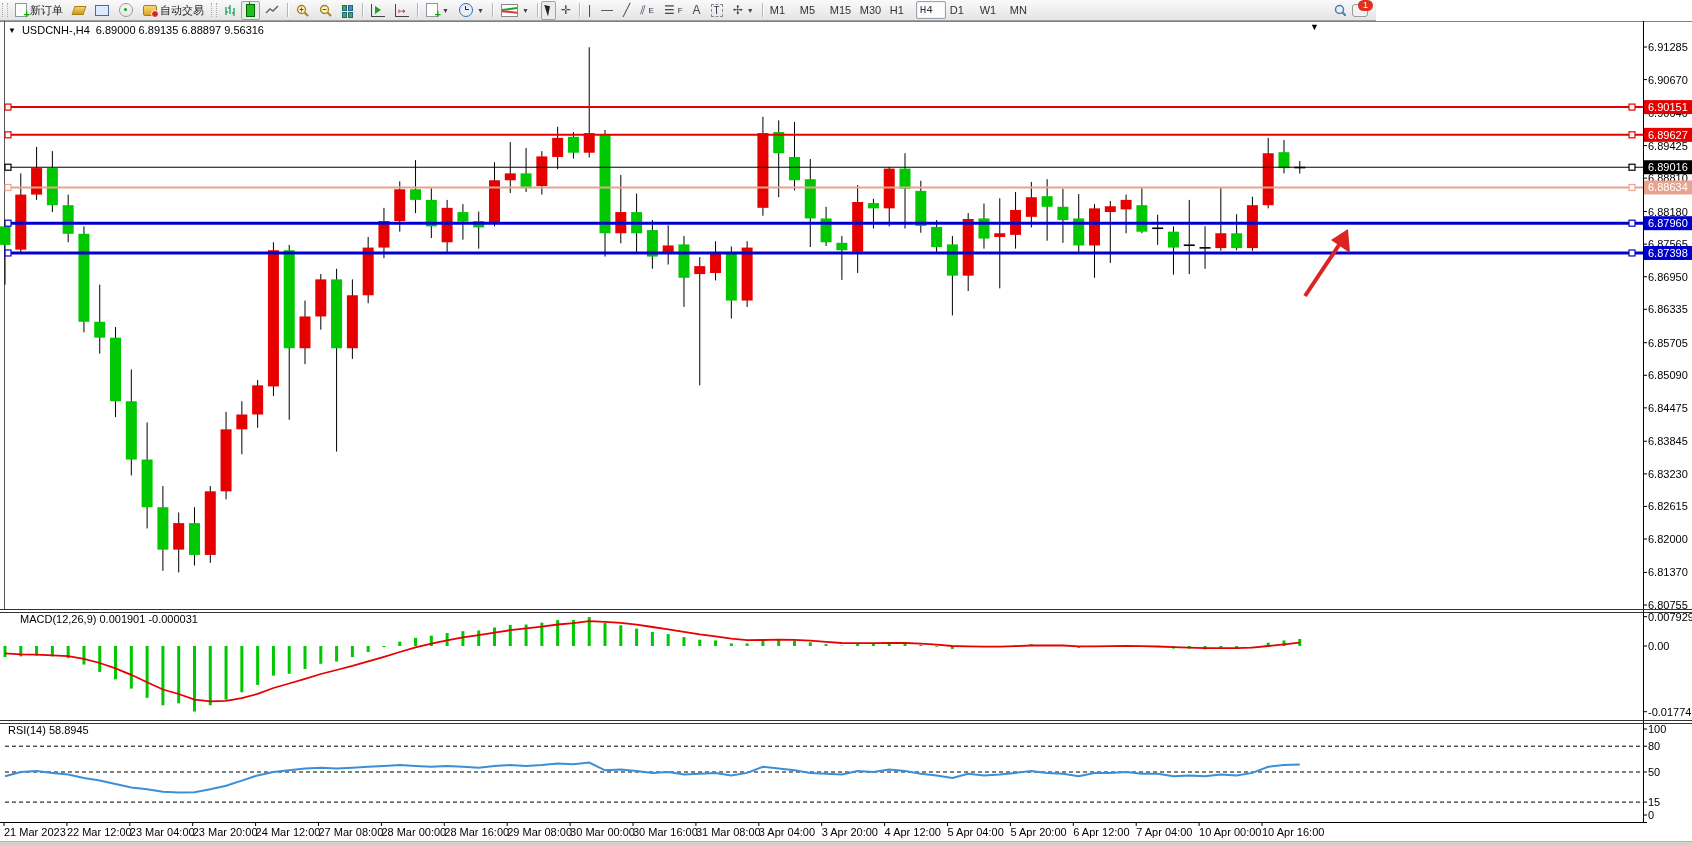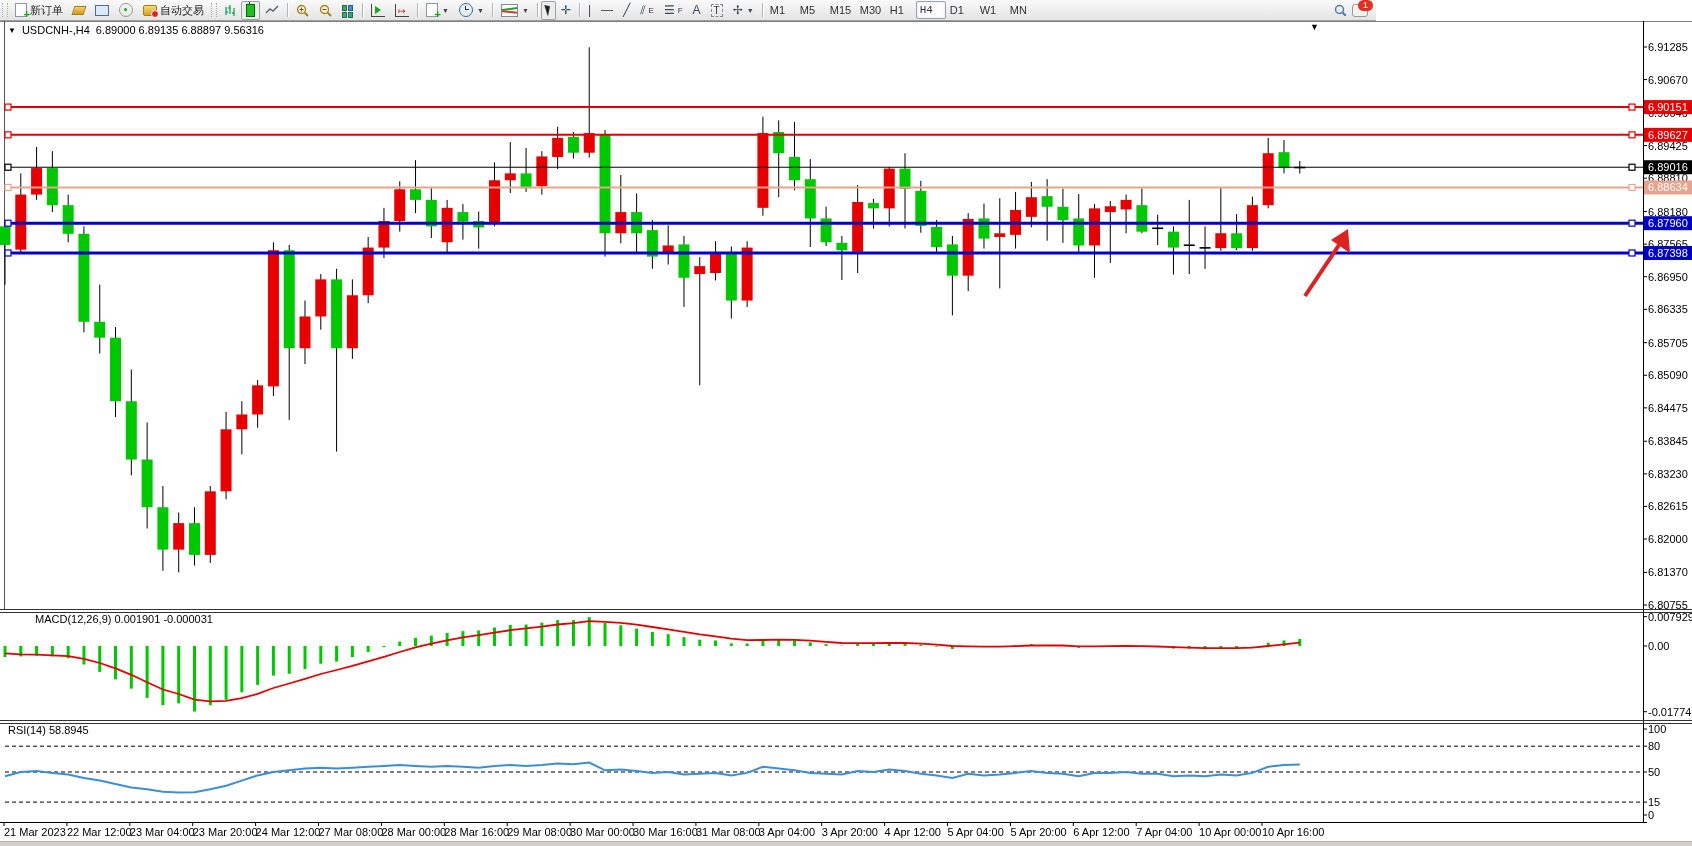--- a/index.html
+++ b/index.html
@@ -51,21 +51,21 @@
   .ic-search{width:12px;height:12px;}
   .ic-chat{position:relative;width:14px;height:11px;background:#f2f2f2;border:1px solid #999;border-radius:3px;}
   .badge{position:absolute;right:-6px;top:-5px;min-width:11px;height:11px;border-radius:6px;background:#e03020;color:#fff;
     font-size:9px;line-height:11px;text-align:center;padding:0 2px;}
   
   #chart-wrap{position:absolute;left:0;top:21px;width:1692px;height:825px;background:#fff;}
   #chart-svg{position:absolute;left:0;top:0;}
   .overlay-label{position:absolute;font-size:11px;color:#000;}
   #chart-title{left:8px;top:3px;display:flex;gap:6px;align-items:center;}
   #chart-title .tri{font-size:8px;}
-  #macd-label{left:23px;top:592px;padding-left:12px;}
+  #macd-label{left:8px;top:592px;padding-left:12px;}
   #rsi-label{left:8px;top:703px;text-align:center;}
   #corner-marker{position:absolute;left:1310px;top:1px;font-size:9px;color:#000;}
   #bottom-strip{position:absolute;left:0;top:841px;width:1692px;height:5px;background:#d4d0c8;border-top:1px solid #b8b4ac;}
 </style>
 </head>
 <body>
 
 <div id="app">
 
   <div id="toolbar">

